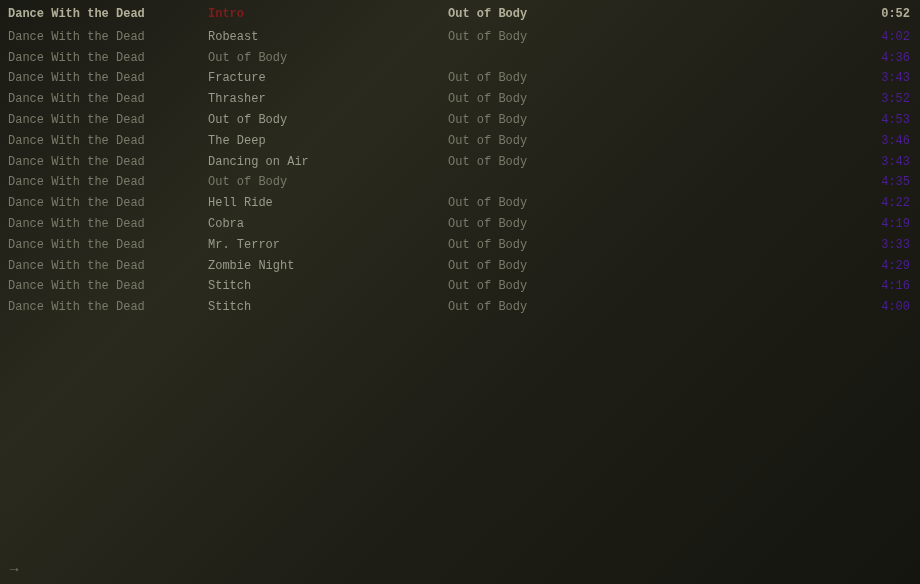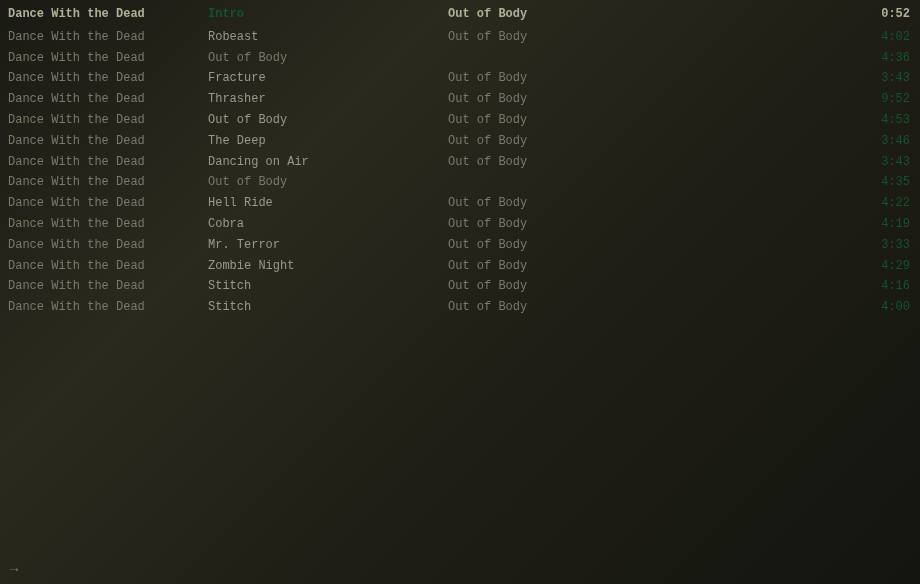--- a/index.html
+++ b/index.html
@@ -49,37 +49,37 @@
       color: #b0b09a;
     }
 
     .col-title {
       width: 240px;
       flex-shrink: 0;
       color: #9a9a8a;
     }
 
     .track-row.header .col-title {
-      color: #14532d;
+      color: #7f1d1d;
     }
 
     .col-album {
       flex: 1;
       color: #7a7a6a;
     }
 
     .track-row.header .col-album {
       color: #b0b09a;
     }
 
     .col-duration {
       width: 60px;
       text-align: right;
       flex-shrink: 0;
-      color: #14532d;
+      color: #4c1d95;
     }
 
     .track-row.header .col-duration {
       color: #b0b09a;
     }
 
     .arrow-icon {
       position: absolute;
       bottom: 8px;
       left: 10px;
@@ -111,21 +111,21 @@
     <div class="track-row">
       <div class="col-artist">Dance With the Dead</div>
       <div class="col-title">Fracture</div>
       <div class="col-album">Out of Body</div>
       <div class="col-duration">3:43</div>
     </div>
     <div class="track-row">
       <div class="col-artist">Dance With the Dead</div>
       <div class="col-title">Thrasher</div>
       <div class="col-album">Out of Body</div>
-      <div class="col-duration">9:52</div>
+      <div class="col-duration">3:52</div>
     </div>
     <div class="track-row">
       <div class="col-artist">Dance With the Dead</div>
       <div class="col-title">Out of Body</div>
       <div class="col-album">Out of Body</div>
       <div class="col-duration">4:53</div>
     </div>
     <div class="track-row">
       <div class="col-artist">Dance With the Dead</div>
       <div class="col-title">The Deep</div>

